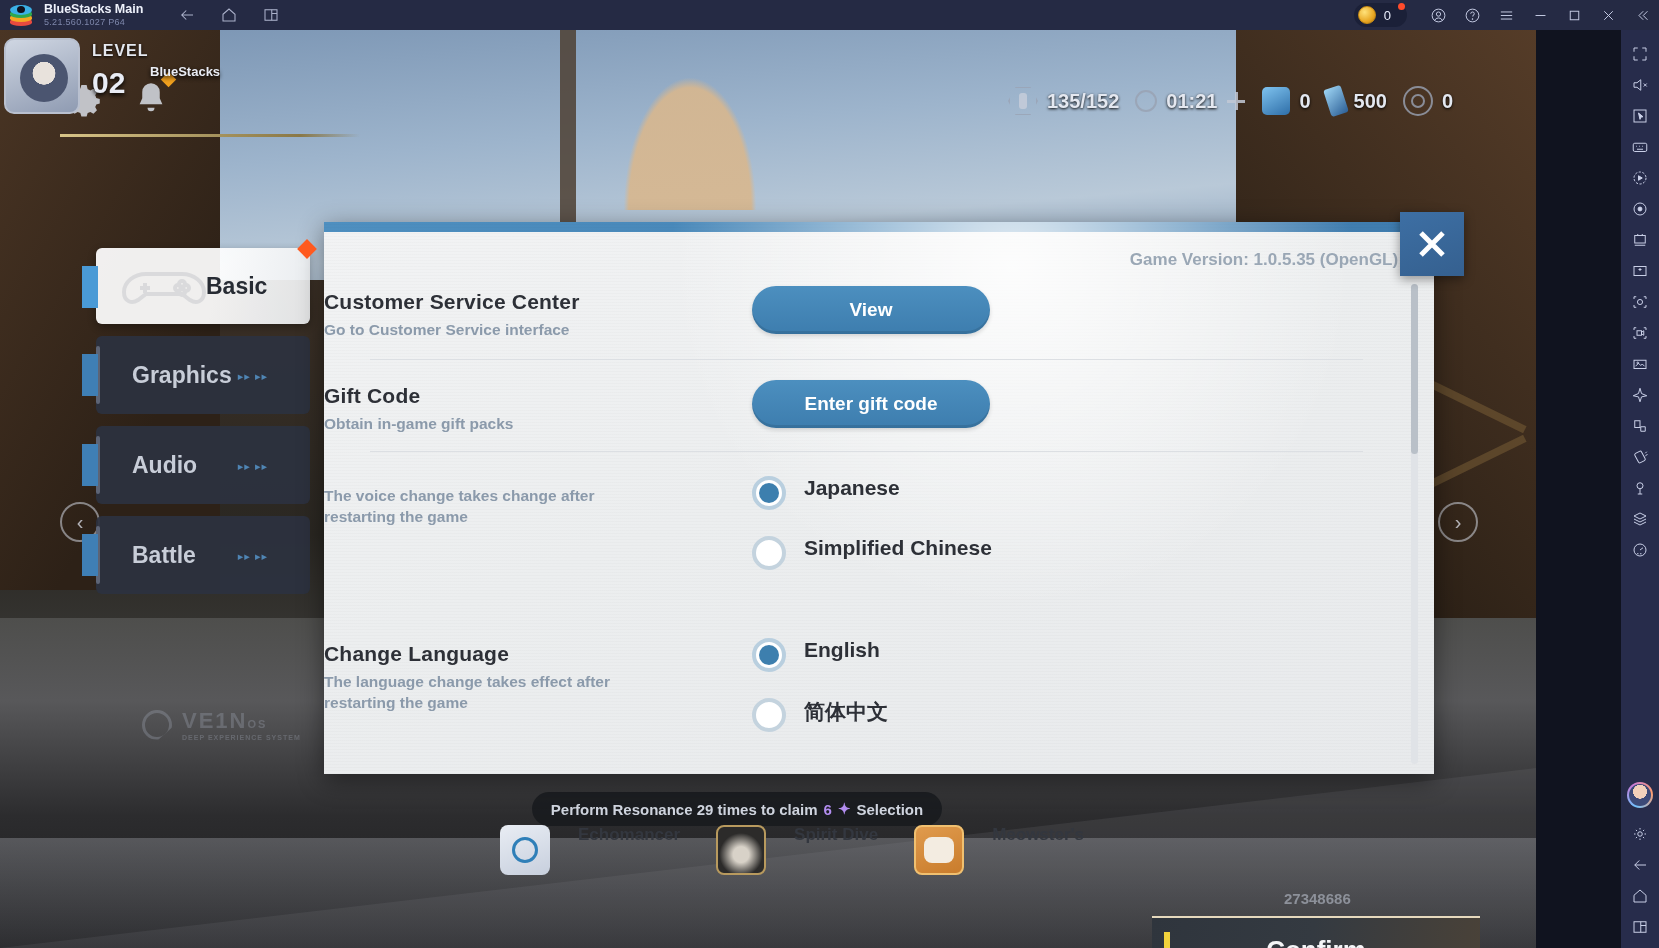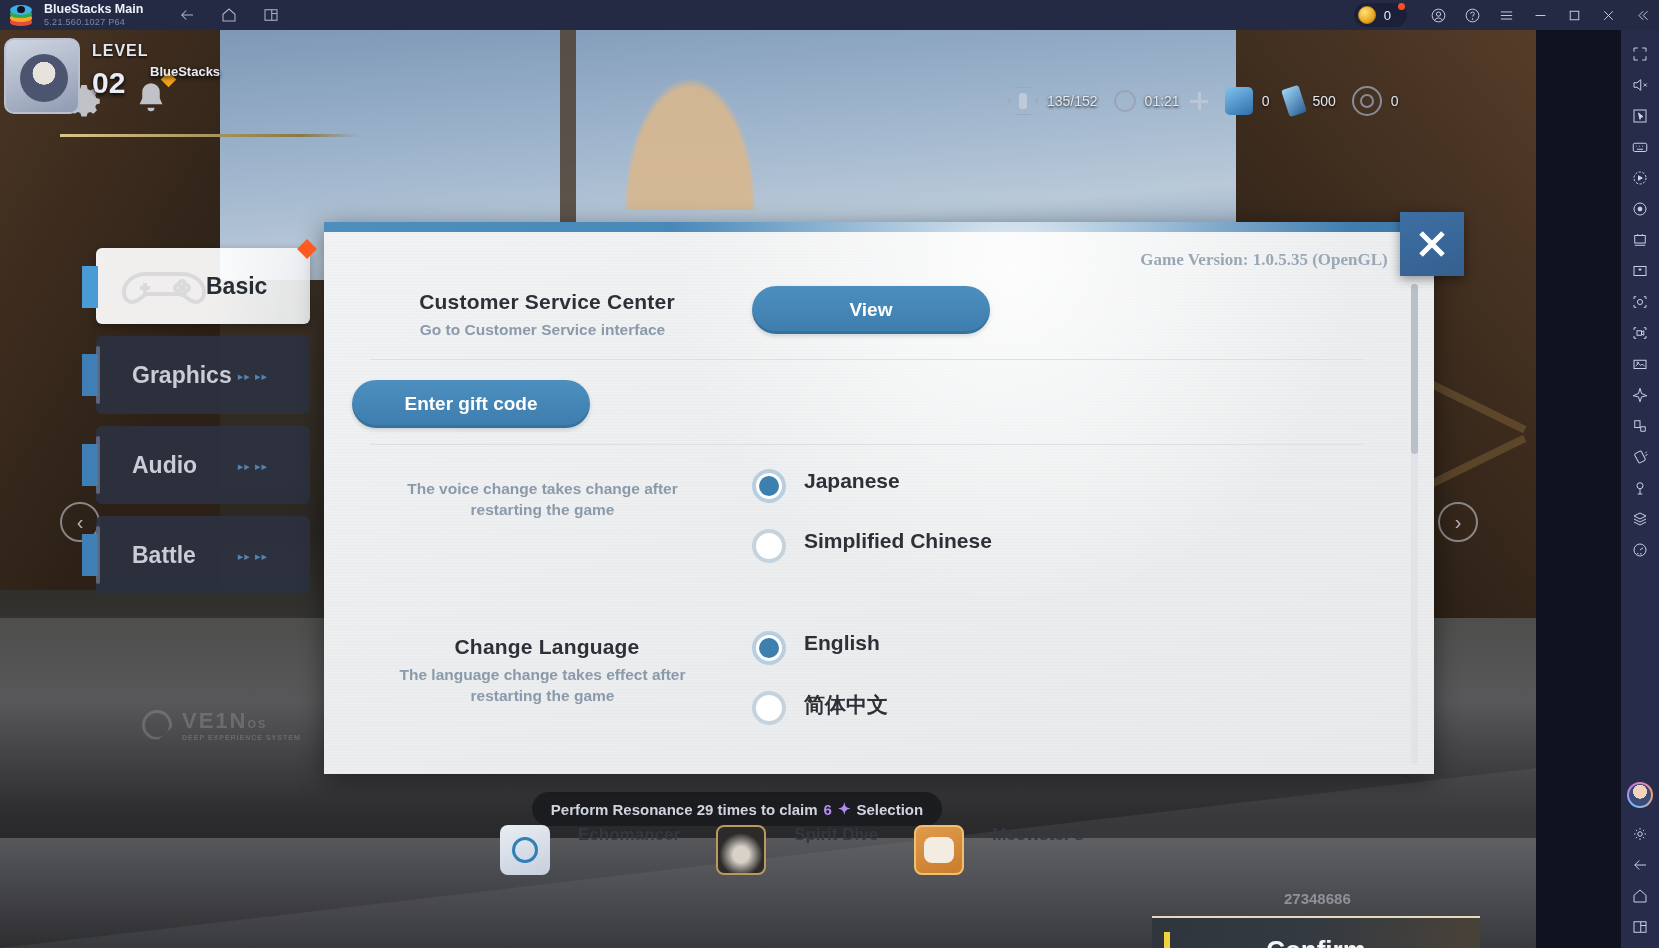--- a/index.html
+++ b/index.html
@@ -111,21 +111,21 @@
     background:radial-gradient(circle at 50% 40%, #e8e2dc 0 30%, #4b5570 31% 100%);}
   #pc-level { position:absolute; top:12px; left:92px; font-size:16px; letter-spacing:1px;
               color:#e5e8ef; font-weight:bold; text-shadow:0 1px 3px #000; }
   #pc-levelnum { position:absolute; top:36px; left:92px; font-size:30px; color:#e9ecf4;
               font-weight:bold; text-shadow:0 2px 4px #000; }
   #pc-name { position:absolute; top:34px; left:150px; font-size:13px; color:#e9ecf4;
              font-weight:bold; text-shadow:0 2px 4px #000; }
 
   
   #hud-stats { position:absolute; top:52px; left:1008px; display:flex; align-items:center;
-               height:38px; color:#e4e8f0; font-size:14px; font-weight:normal;
+               height:38px; color:#e4e8f0; font-size:20px; font-weight:bold;
                text-shadow:0 1px 3px #000; }
   #hud-stats .grp { display:flex; align-items:center; gap:9px; margin-right:16px; }
   .hexic { width:30px; height:30px; border:2px solid #9aa3b4; opacity:.8;
            clip-path: polygon(25% 3%, 75% 3%, 100% 50%, 75% 97%, 25% 97%, 0% 50%);
            display:flex; align-items:center; justify-content:center; }
   .hexic .man { width:8px; height:16px; border-radius:3px; background:#c8cfdb; }
   .circic { width:22px; height:22px; border:2px solid #99a2b3; border-radius:50%; opacity:.85;}
   .plusic { width:20px; height:20px; position:relative; opacity:.85; }
   .plusic:before,.plusic:after{content:"";position:absolute;background:#c2c9d6;}
   .plusic:before{left:9px;top:1px;width:3px;height:18px;}
@@ -202,25 +202,25 @@
                  box-shadow: 0 6px 24px rgba(0,0,0,.45); overflow:hidden; }
   #panel-topband { position:absolute; top:0; left:0; width:1110px; height:10px;
                    background:linear-gradient(90deg,#4e8fc0,#3f7cae); }
   #panel-sheen { position:absolute; top:0; left:0; width:1110px; height:552px;
     background:
       radial-gradient(circle at 62% 8%, rgba(255,255,255,.85), transparent 40%),
       repeating-linear-gradient(0deg, rgba(0,0,0,.015) 0 1px, transparent 1px 3px);
     pointer-events:none; }
 
   #version { position:absolute; top:28px; left:940px; transform:translateX(-50%);
-             font-size:17px; font-weight:bold; color:#9aa7b5; white-space:nowrap;font-family:Liberation Serif, serif; }
+             font-size:17px; font-weight:bold; color:#9aa7b5; white-space:nowrap; }
 
   #rows { position:absolute; top:58px; left:0; width:1085px; height:494px; }
   .srow { position:relative; display:flex; }
-  .srow .left { width:400px; padding-left:46px; padding-top:10px;text-align:center; }
+  .srow .left { width:400px; padding-top:10px; }
   .srow .title { font-size:21px; font-weight:bold; color:#2d3037; letter-spacing:.2px; }
   .srow .desc { font-size:15.5px; font-weight:bold; color:#8b9aab; margin-top:6px; line-height:1.35;
                 max-width:345px; }
   .srow .right { flex:1; padding-left:28px; padding-top:6px; }
   .divider { height:1px; background:#dcdfe3; margin:0 46px 0 46px; }
 
   .pillbtn { width:238px; height:48px; border-radius:24px;
              background:linear-gradient(180deg,#4c8fbf,#3d7dae);
              box-shadow: inset 0 -3px 0 rgba(0,0,0,.10), 0 2px 4px rgba(0,0,0,.14);
              color:#fff; font-size:19px; font-weight:bold;
@@ -506,20 +506,24 @@
               <div class="title">Customer Service Center</div>
               <div class="desc">Go to Customer Service interface</div>
             </div>
             <div class="right">
               <button class="pillbtn">View</button>
             </div>
           </div>
           <div class="divider" style="margin-top:18px;"></div>
 
           <div class="srow" style="margin-top:14px;">
+            <div class="left">
+              <div class="title">Gift Code</div>
+              <div class="desc">Obtain in-game gift packs</div>
+            </div>
             <div class="right">
               <button class="pillbtn">Enter gift code</button>
             </div>
           </div>
           <div class="divider" style="margin-top:16px;"></div>
 
           <div class="srow" style="margin-top:18px;">
             <div class="left">
               <div class="desc">The voice change takes change after restarting the game</div>
             </div>

